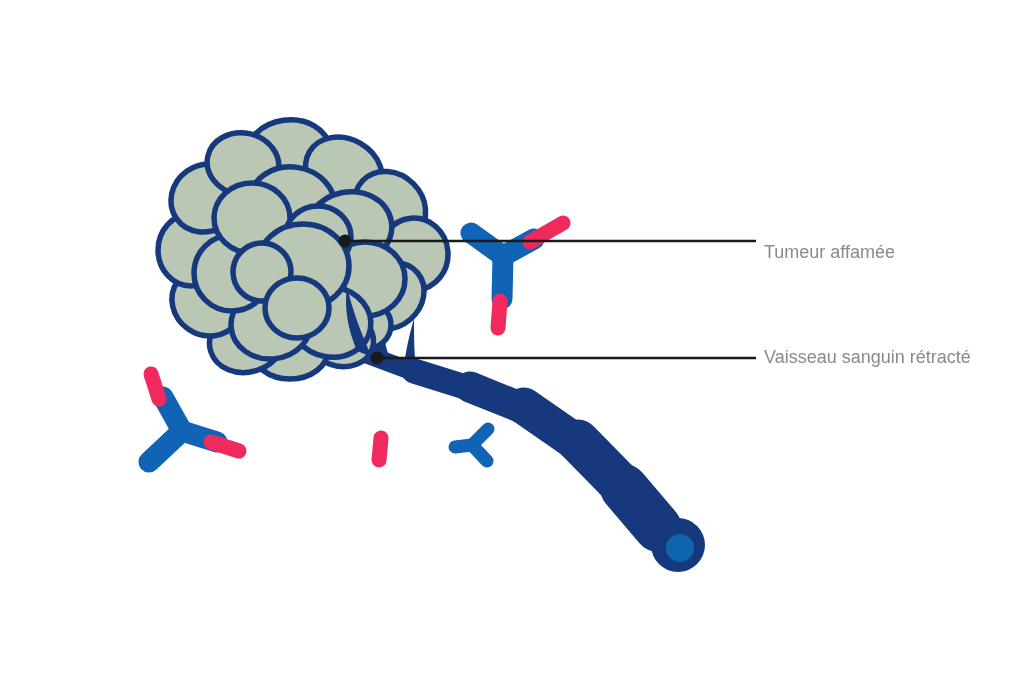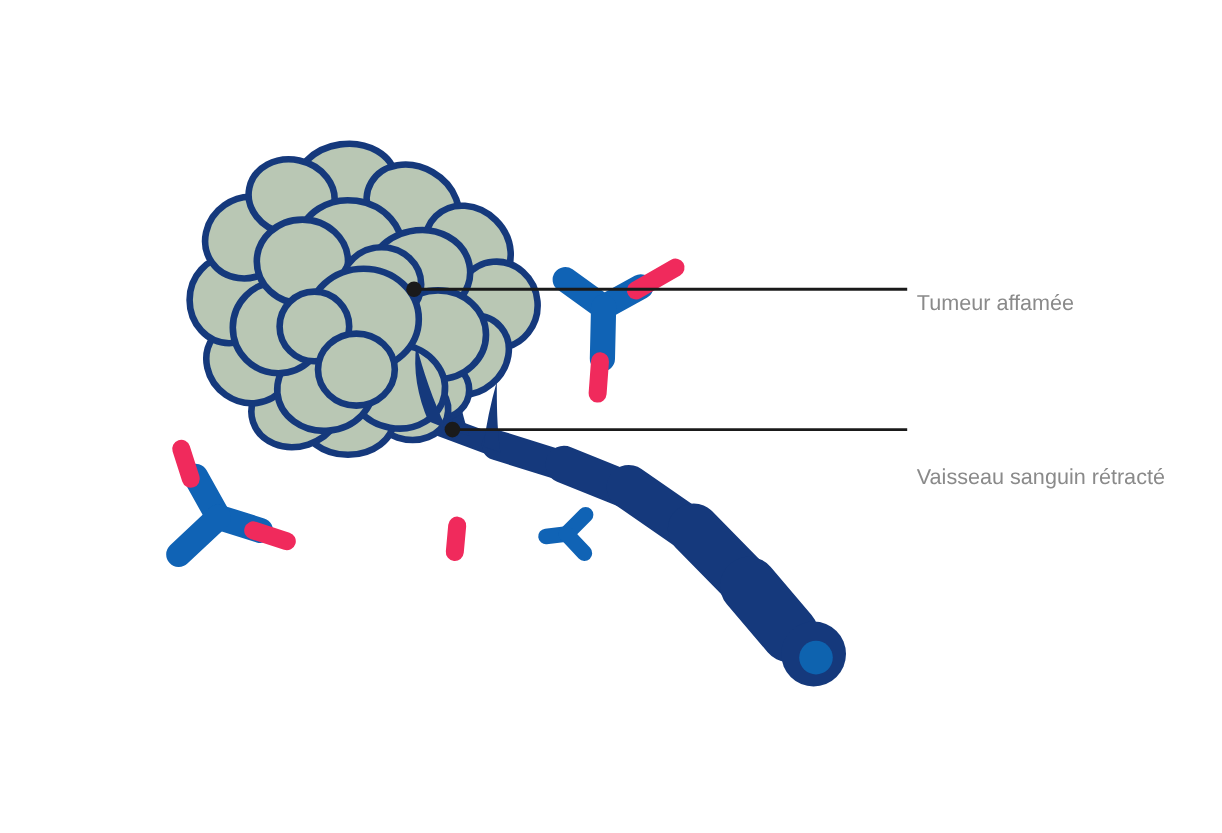--- a/index.html
+++ b/index.html
@@ -38,21 +38,21 @@
   .ab-red  { stroke: var(--red, #f02a5c);          stroke-linecap: round; fill: none; }
   .callout-line { stroke: var(--line-black, #1a1a1a); stroke-width: 2.4; }
   .callout-dot  { fill: var(--line-black, #1a1a1a); }
   .annotation-label {
     position: absolute;
     font-size: 18px;
     color: var(--label-gray, #8a8a8a);
     white-space: nowrap;
   }
   .label-tumor  { left: 764px; top: 230px; margin-top: 12px; }
-  .label-vessel { left: 764px; top: 347px; margin-top: 40px; }
+  .label-vessel { left: 764px; top: 347px; }
   .caption {
     position: absolute;
     left: 22px; top: 618px; width: 975px;
     margin: 0;
     font-size: 17px;
     font-style: italic;
     line-height: 1.55;
     color: var(--caption-color, #2b2b2b);
   }
 </style>

